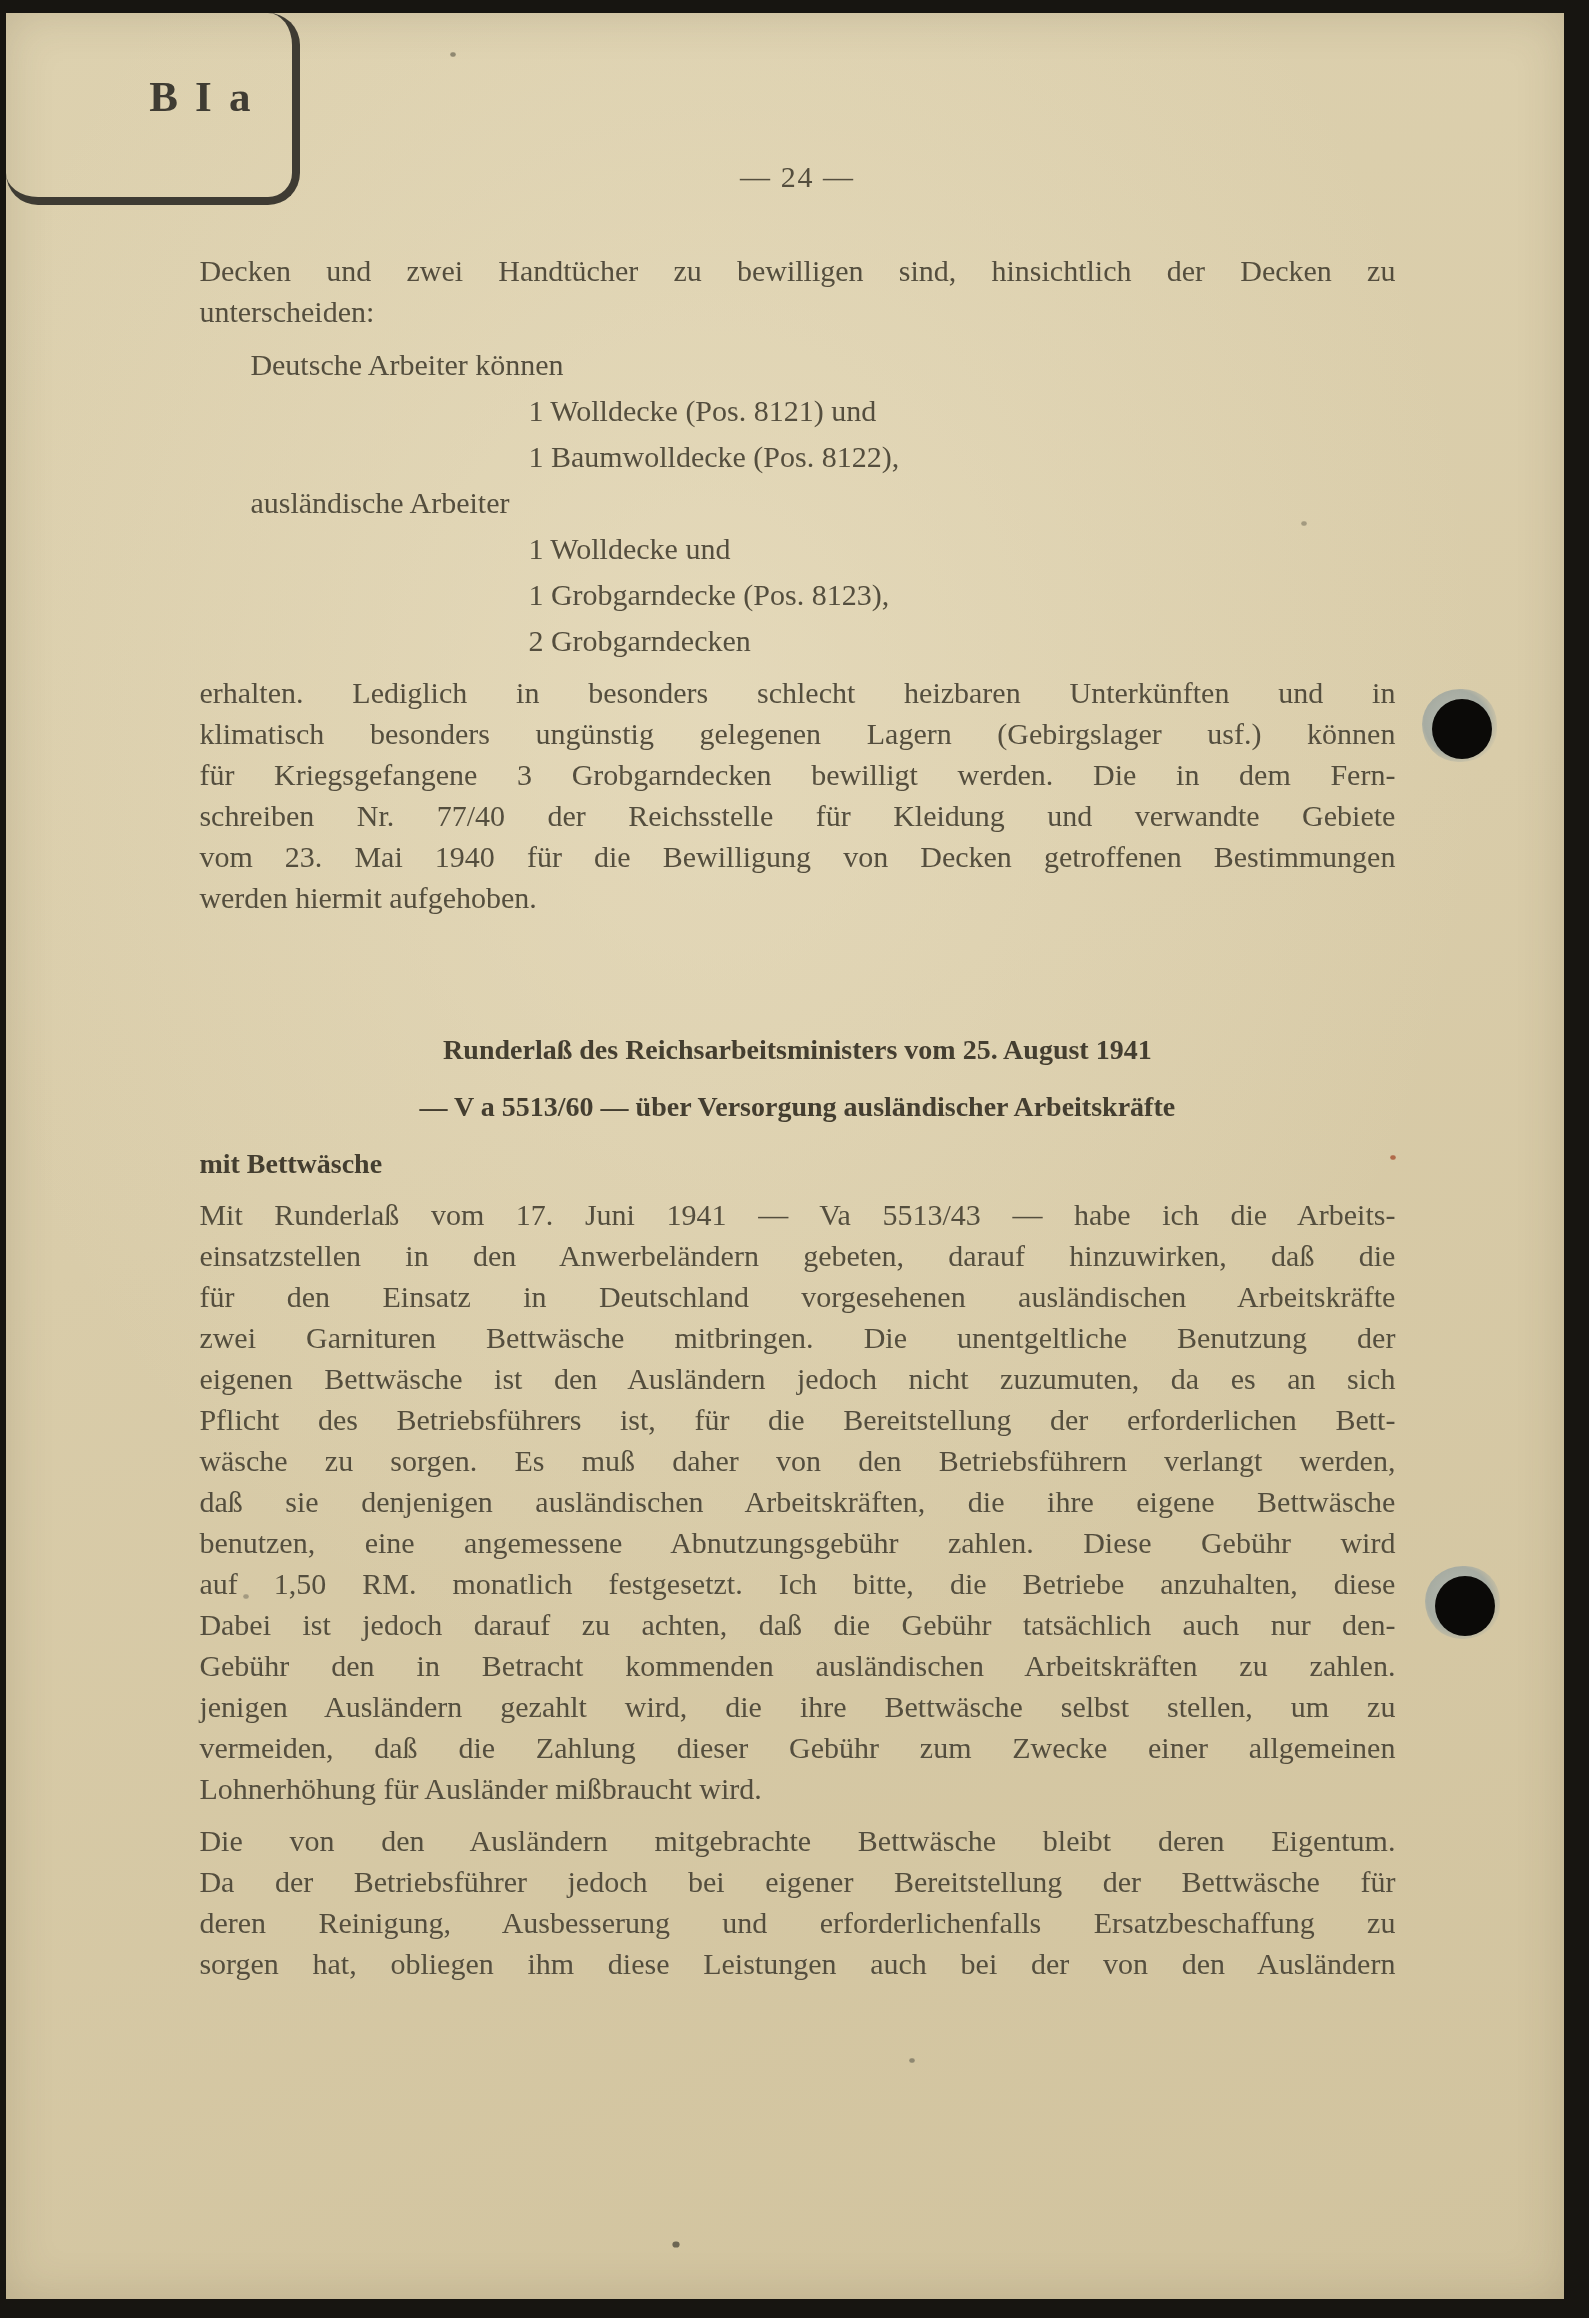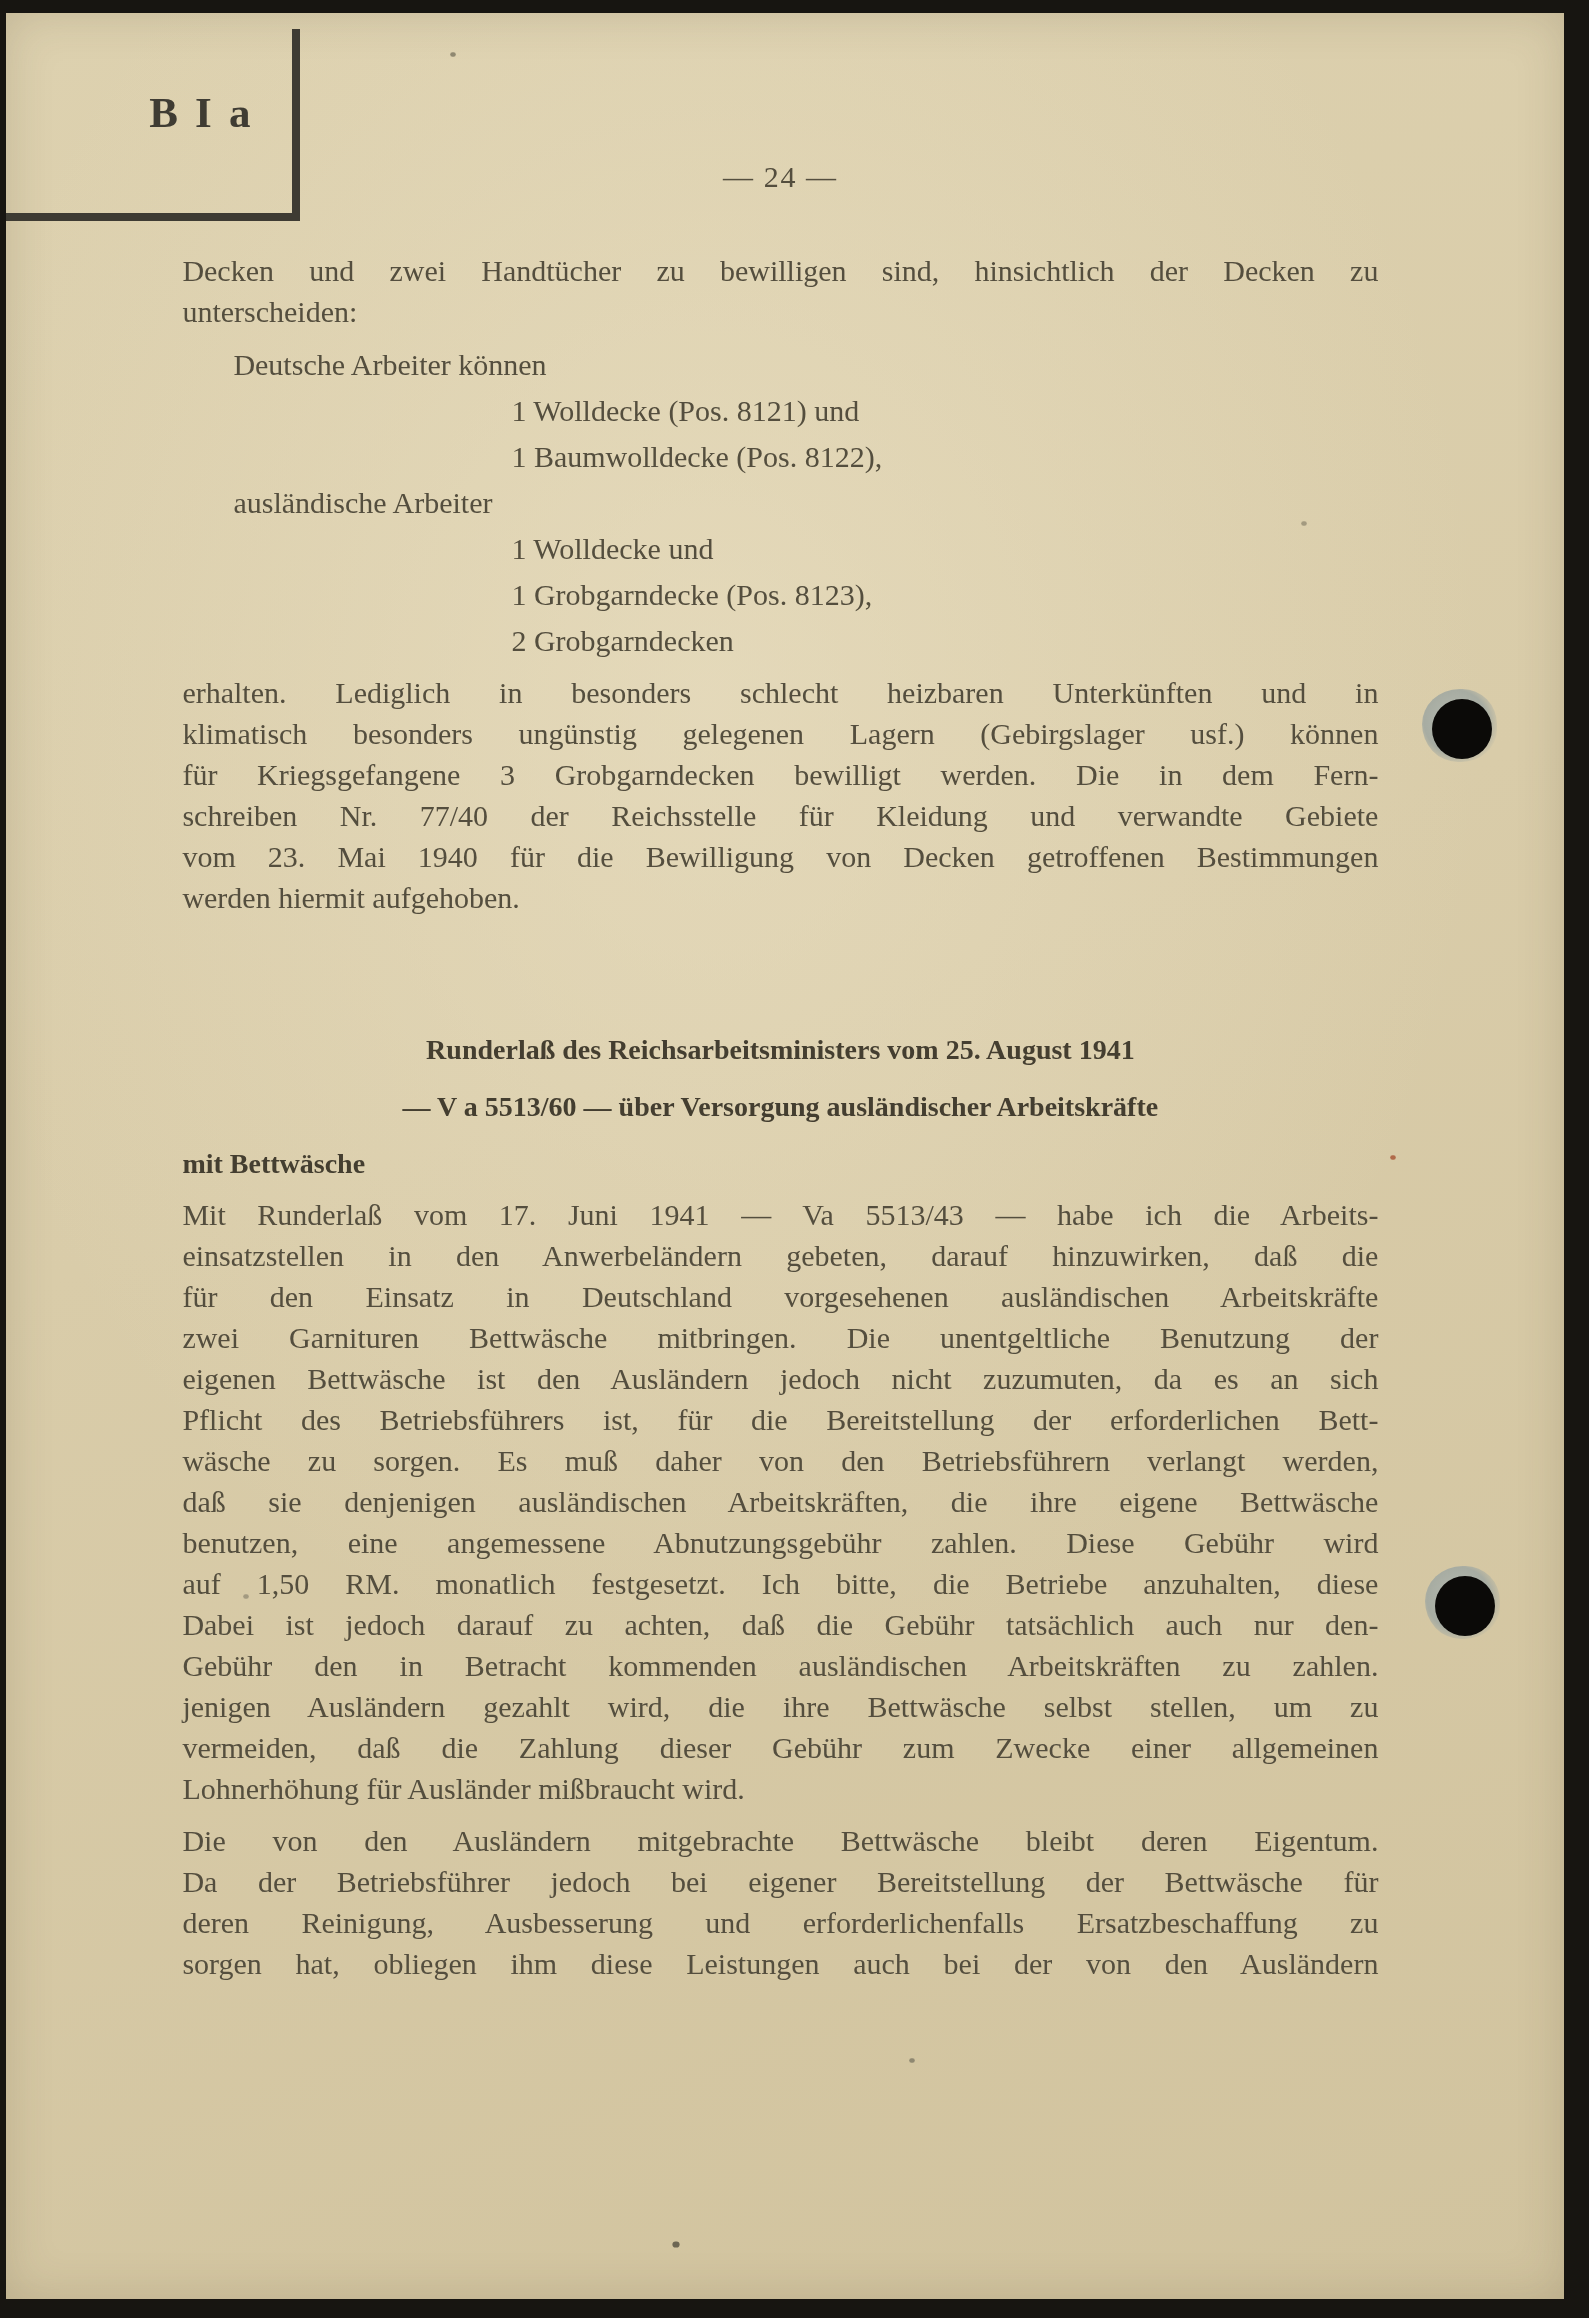--- a/index.html
+++ b/index.html
@@ -24,37 +24,37 @@
     left:6.4px; top:12.7px;
     width:1558px; height:2286px;
     background:
       radial-gradient(ellipse 1113px 1431px at 45% 30%, rgba(236,226,198,.55), rgba(236,226,198,0) 70%),
       linear-gradient(160deg,#ddd1af 0%,#d9cca9 45%,#d1c39e 100%);
     box-shadow:inset 0 0 48px rgba(70,60,40,.18);
   }
   
   .class-box{
     position:absolute;
-    left:0; top:16px;
+    left:0; top:0;
     width:294px; height:192px;
     border-right:8px solid var(--rule-color);
     border-bottom:8px solid var(--rule-color);
-    display:flex; align-items:center; justify-content:center;
+    display:flex; align-items:center; justify-content:center;border-radius:32px;
   }
   .class-box .label{
     font-size:43px;
     font-weight:bold;
     letter-spacing:3.2px;
     color:#3f3c33;
     transform:translate(52px,-8px);
   }
   
   .content{
     position:absolute;
-    left:176px; top:0;
+    left:193px; top:0;
     width:1196px;
     color:var(--ink-color);
     font-size:30px;
     line-height:41px;
   }
   .page-number{
     margin-top:143px;
     height:41px;
     text-align:center;
     letter-spacing:1.6px;

